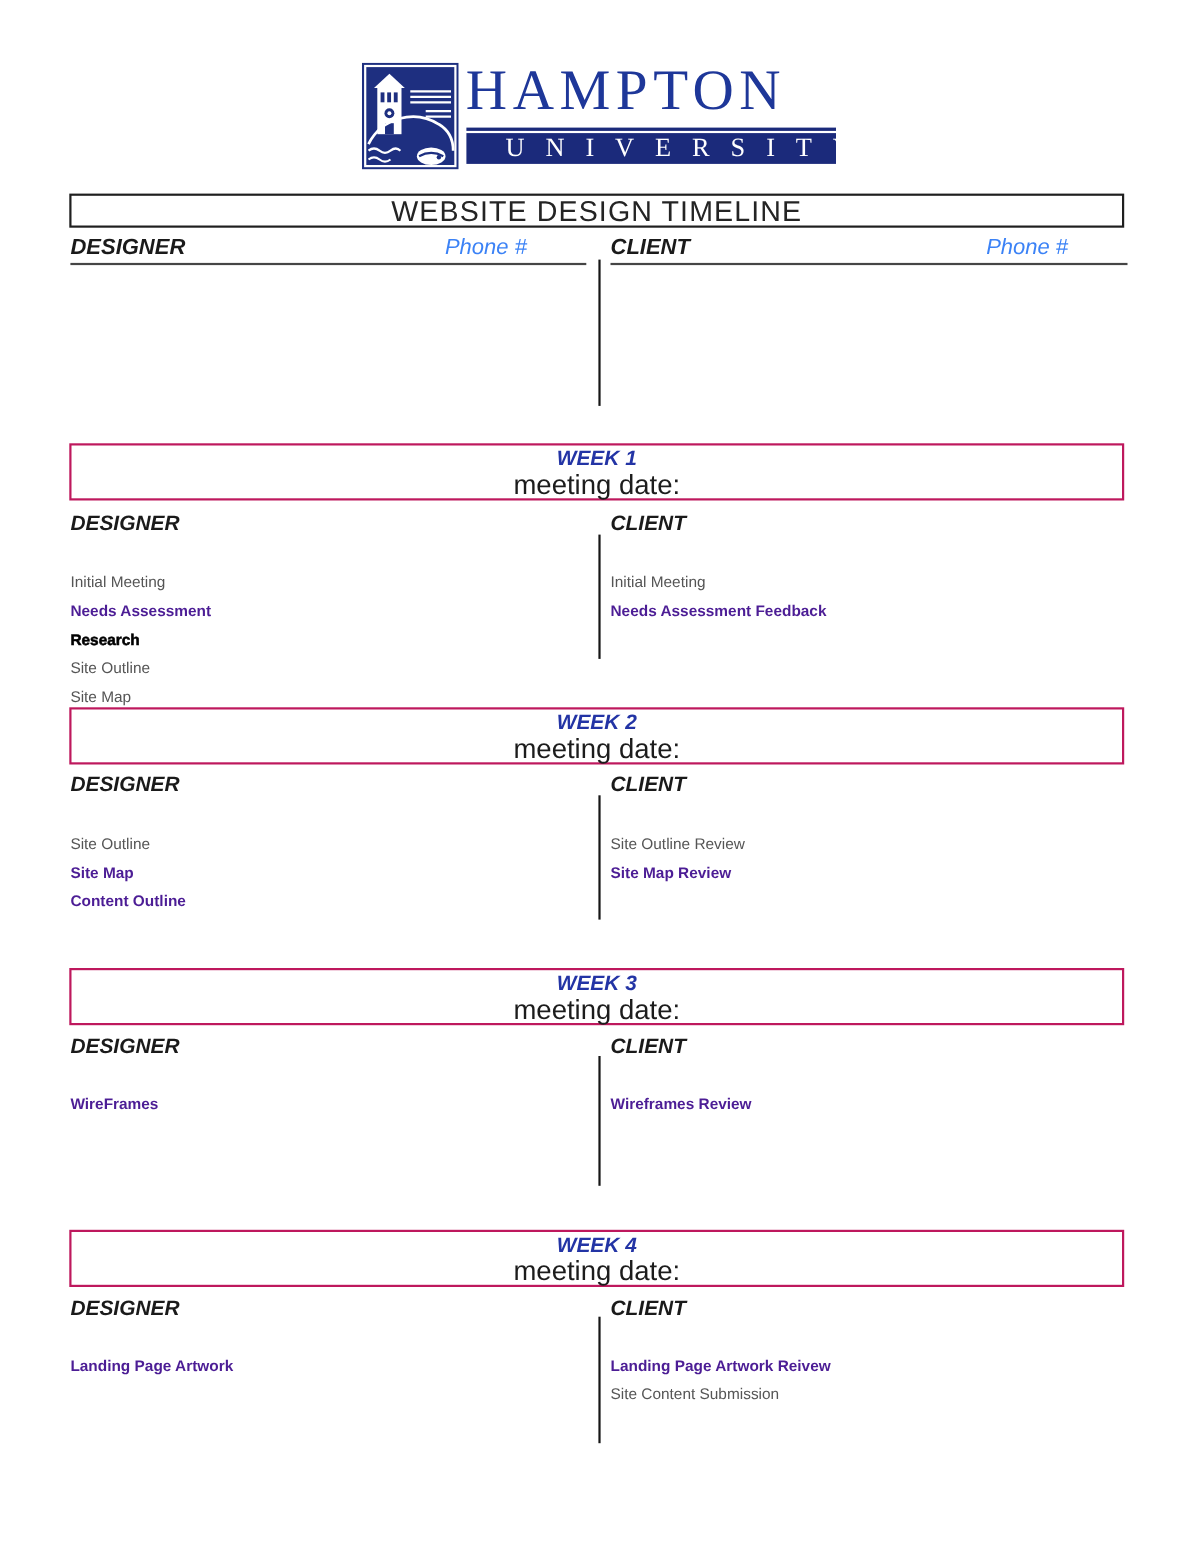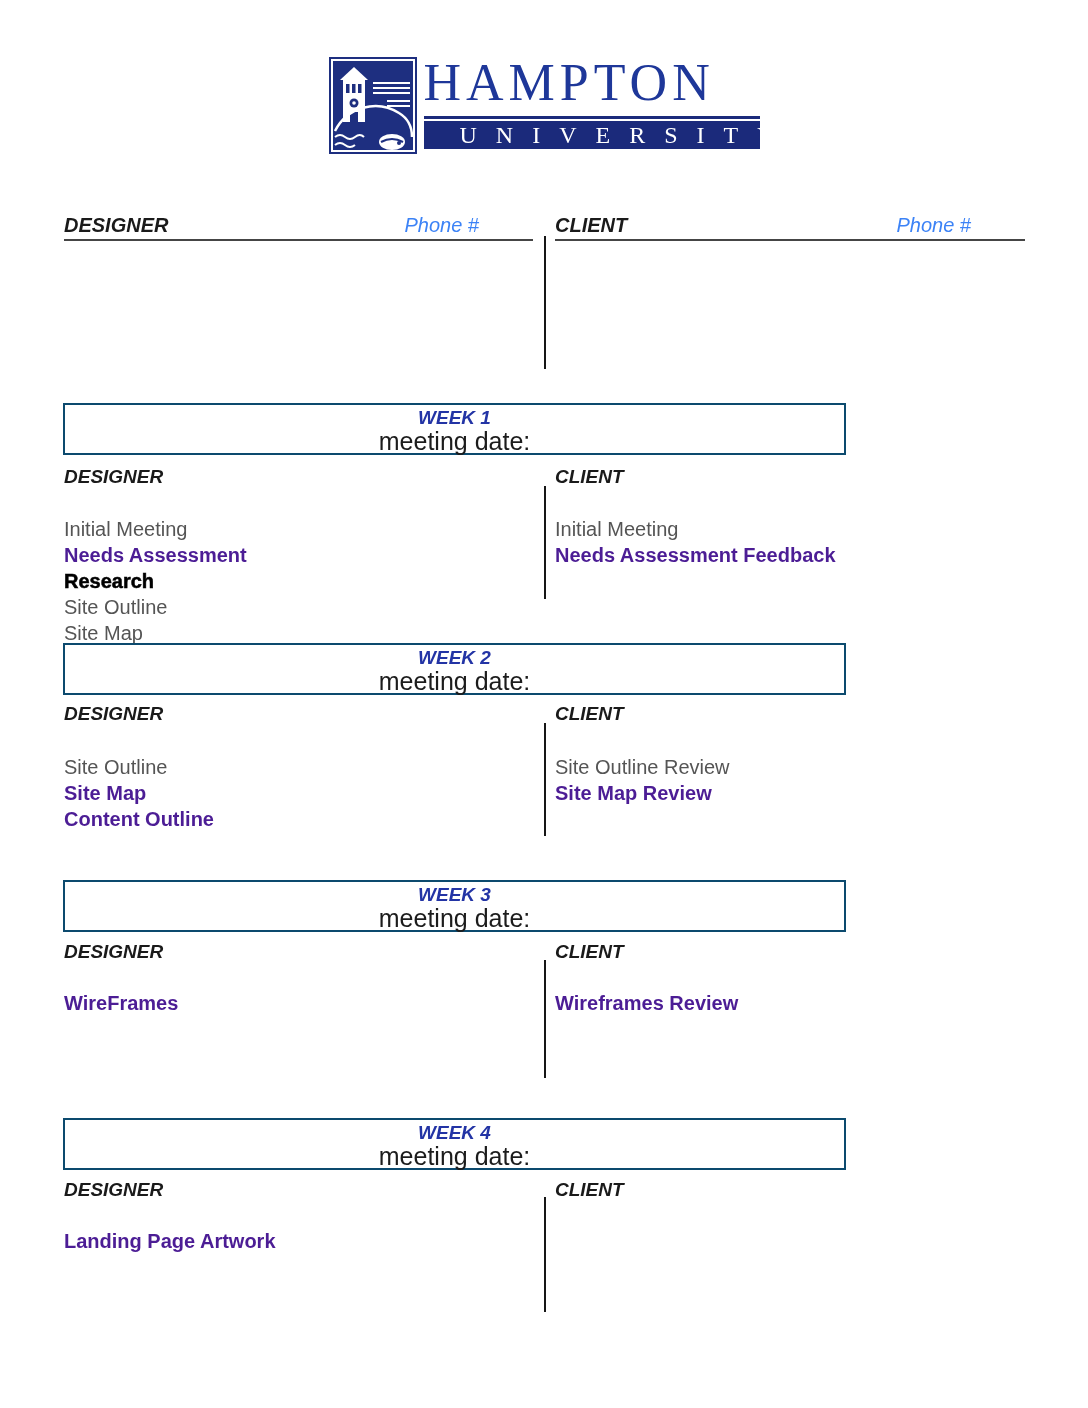--- a/index.html
+++ b/index.html
@@ -39,32 +39,32 @@
   .phone-label{font-weight:400;color:#3b82f6;padding-right:54px;}
   
   .vline{position:absolute;left:544px;width:2px;background:#161616;}
   #v1{top:236px;height:133px;}
   #v2{top:486px;height:113px;}
   #v3{top:723px;height:113px;}
   #v4{top:960px;height:118px;}
   #v5{top:1197px;height:115px;}
   
   .week-box{
-    position:absolute;left:63px;width:783px;height:52px;box-sizing:border-box;
-    border:2px solid #0c4a6e;text-align:center;
+    position:absolute;left:63px;width:959px;height:52px;box-sizing:border-box;
+    border:2px solid #be185d;text-align:center;
   }
   #w1-box{top:403px;} #w2-box{top:643px;} #w3-box{top:880px;} #w4-box{top:1118px;}
   .week-label{font-size:19px;line-height:24px;padding-top:1px;font-weight:700;font-style:italic;color:#2334a5;}
   .meeting-label{font-size:25px;line-height:23px;color:#1c1c1c;}
   
   .col-header{position:absolute;font-size:19px;line-height:22px;font-weight:700;font-style:italic;color:#1a1a1a;}
   .col-header.dh{left:64px;} .col-header.ch{left:555px;}
   .hr1{top:466px;} .hr2{top:703px;} .hr3{top:941px;} .hr4{top:1179px;}
   
-  .tasks{position:absolute;font-size:20px;line-height:26px;}
+  .tasks{position:absolute;font-size:14px;line-height:26px;}
   .tasks.dcol{left:64px;} .tasks.ccol{left:555px;}
   .tr1{top:516px;} .tr2{top:754px;} .tr3{top:990px;} .tr4{top:1228px;}
   .task.light{font-weight:400;color:#555555;}
   .task.medium{font-weight:700;color:#4c1d95;}
   .task.bold{font-weight:700;color:#000000;-webkit-text-stroke:0.5px #000000;}
 </style>
 </head>
 <body>
 
 <div class="page">
@@ -95,20 +95,21 @@
       <path d="M52 85 q11 -6 22 0" stroke="#1e2f80" stroke-width="2" fill="none"></path>
       <circle cx="70" cy="86" r="2" fill="#1e2f80"></circle>
     </svg>
     <div class="wordmark">
       <div class="institution">HAMPTON</div>
       <div class="u-rule"></div>
       <div class="u-bar">UNIVERSITY</div>
     </div>
   </div>
 
+  <div class="title-box">WEBSITE DESIGN TIMELINE</div>
 
   <div class="contact-col left">
     <span class="contact-name">DESIGNER</span>
     <span class="phone-label">Phone #</span>
   </div>
   <div class="contact-col right">
     <span class="contact-name">CLIENT</span>
     <span class="phone-label">Phone #</span>
   </div>
   <div class="vline" id="v1"></div>
@@ -166,14 +167,18 @@
   <div class="week-box" id="w4-box">
     <div class="week-label">WEEK 4</div>
     <div class="meeting-label">meeting date:</div>
   </div>
   <div class="col-header dh hr4">DESIGNER</div>
   <div class="col-header ch hr4">CLIENT</div>
   <div class="vline" id="v5"></div>
   <div class="tasks dcol tr4">
     <div class="task medium">Landing Page Artwork</div>
   </div>
+  <div class="tasks ccol tr4">
+    <div class="task medium">Landing Page Artwork Reivew</div>
+    <div class="task light">Site Content Submission</div>
+  </div>
 
 </div>
 
 </body></html>

